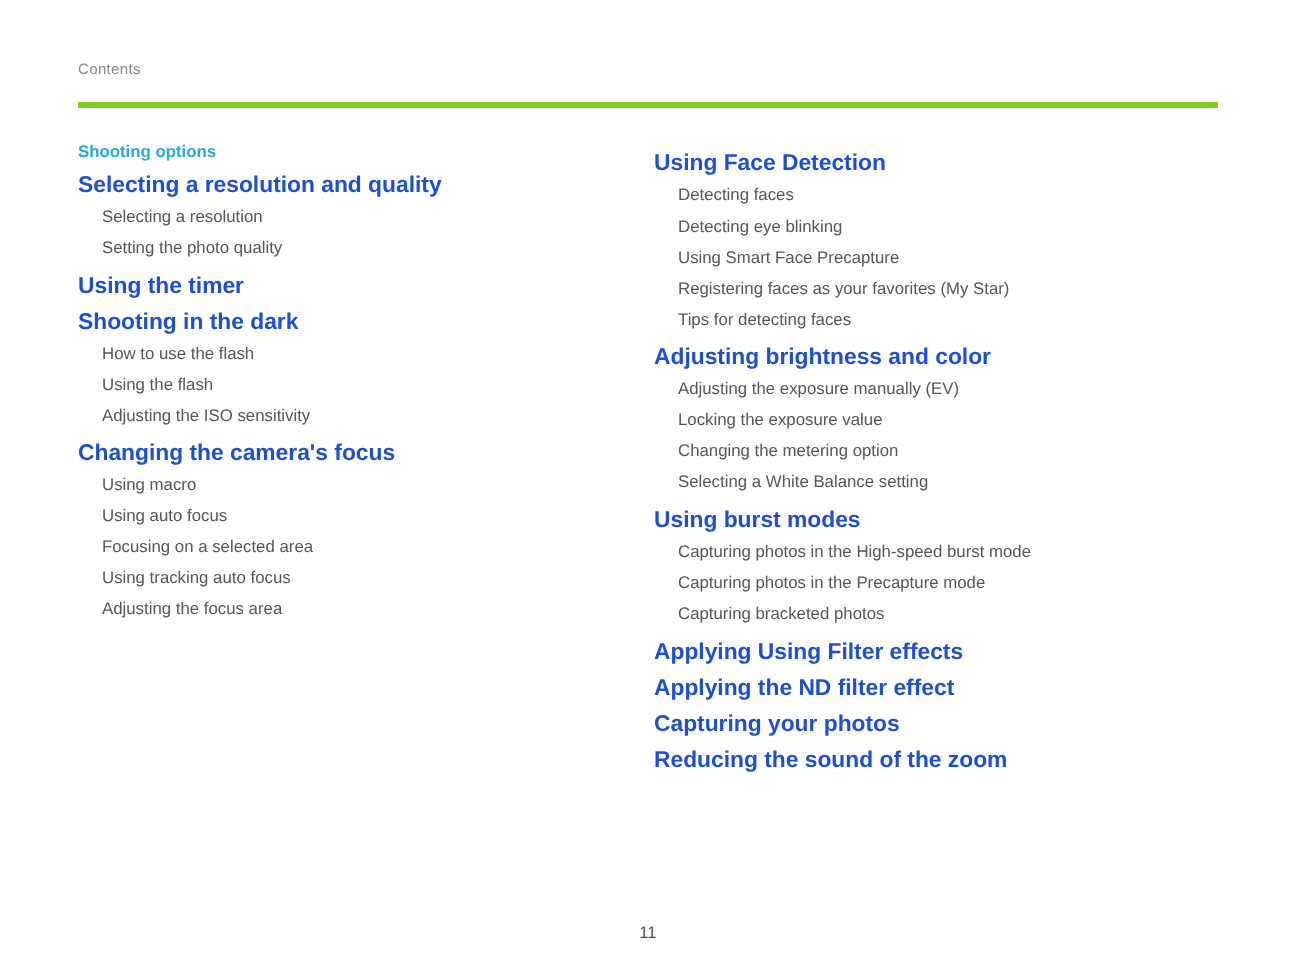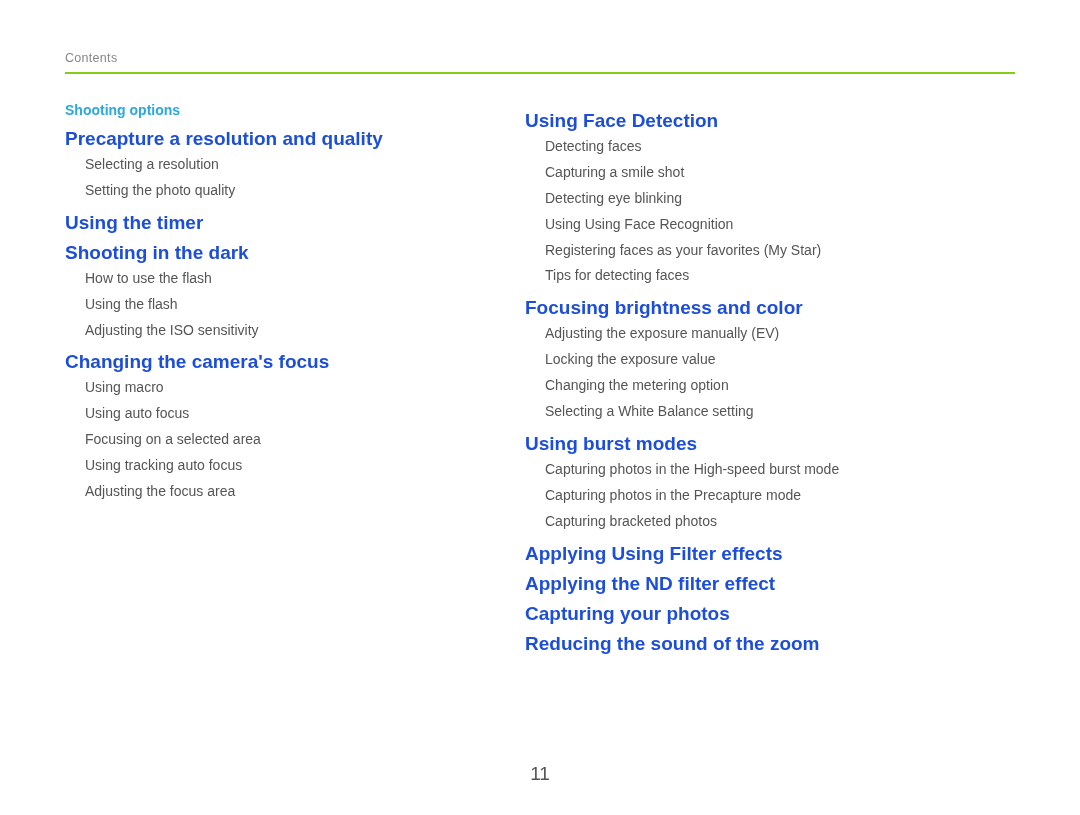--- a/index.html
+++ b/index.html
@@ -19,34 +19,34 @@
     }
 
     .page-wrapper {
       width: 1080px;
       height: 815px;
       padding: 50px 65px 40px 65px;
       position: relative;
     }
 
     .header-section {
-      border-bottom: 2px solid #84cc16;
-      padding-bottom: 7px;
+      border-bottom: 5px solid #84cc16;
+      padding-bottom: 20px;
       margin-bottom: 28px;
     }
 
     .header-label {
       font-size: 12.5px;
       color: #888;
       letter-spacing: 0.3px;
     }
 
     .content-columns {
       display: flex;
-      gap: 40px;
+      gap: 60px;
     }
 
     .left-column {
       width: 420px;
       flex-shrink: 0;
     }
 
     .right-column {
       flex: 1;
     }
@@ -71,66 +71,65 @@
       color: #555;
       padding-left: 20px;
       line-height: 1.85;
     }
 
     .page-number {
       position: absolute;
       bottom: 30px;
       left: 50%;
       transform: translateX(-50%);
-      font-size: 19px;
+      font-size: 14px;
       color: #555;
     }
   </style>
 </head>
 <body>
 
 <div class="page-wrapper">
 
   <div class="header-section">
     <span class="header-label">Contents</span>
   </div>
 
   <div class="content-columns">
 
     <div class="left-column">
       <div class="section-title-blue">Shooting options</div>
 
       <div id="left-content">
-          <div class="section-title-bold">Precapture a resolution and quality</div>
+          <div class="section-title-bold">Selecting a resolution and quality</div>
           <div class="sub-item">Selecting a resolution</div>
           <div class="sub-item">Setting the photo quality</div>
           <div class="section-title-bold">Using the timer</div>
           <div class="section-title-bold">Shooting in the dark</div>
           <div class="sub-item">How to use the flash</div>
           <div class="sub-item">Using the flash</div>
           <div class="sub-item">Adjusting the ISO sensitivity</div>
           <div class="section-title-bold">Changing the camera's focus</div>
           <div class="sub-item">Using macro</div>
           <div class="sub-item">Using auto focus</div>
           <div class="sub-item">Focusing on a selected area</div>
           <div class="sub-item">Using tracking auto focus</div>
           <div class="sub-item">Adjusting the focus area</div>
         </div>
     </div>
 
     <div class="right-column">
       <div id="right-content">
           <div class="section-title-bold">Using Face Detection</div>
           <div class="sub-item">Detecting faces</div>
-          <div class="sub-item">Capturing a smile shot</div>
           <div class="sub-item">Detecting eye blinking</div>
-          <div class="sub-item">Using Using Face Recognition</div>
+          <div class="sub-item">Using Smart Face Precapture</div>
           <div class="sub-item">Registering faces as your favorites (My Star)</div>
           <div class="sub-item">Tips for detecting faces</div>
-          <div class="section-title-bold">Focusing brightness and color</div>
+          <div class="section-title-bold">Adjusting brightness and color</div>
           <div class="sub-item">Adjusting the exposure manually (EV)</div>
           <div class="sub-item">Locking the exposure value</div>
           <div class="sub-item">Changing the metering option</div>
           <div class="sub-item">Selecting a White Balance setting</div>
           <div class="section-title-bold">Using burst modes</div>
           <div class="sub-item">Capturing photos in the High-speed burst mode</div>
           <div class="sub-item">Capturing photos in the Precapture mode</div>
           <div class="sub-item">Capturing bracketed photos</div>
           <div class="section-title-bold">Applying Using Filter effects</div>
           <div class="section-title-bold">Applying the ND filter effect</div>

